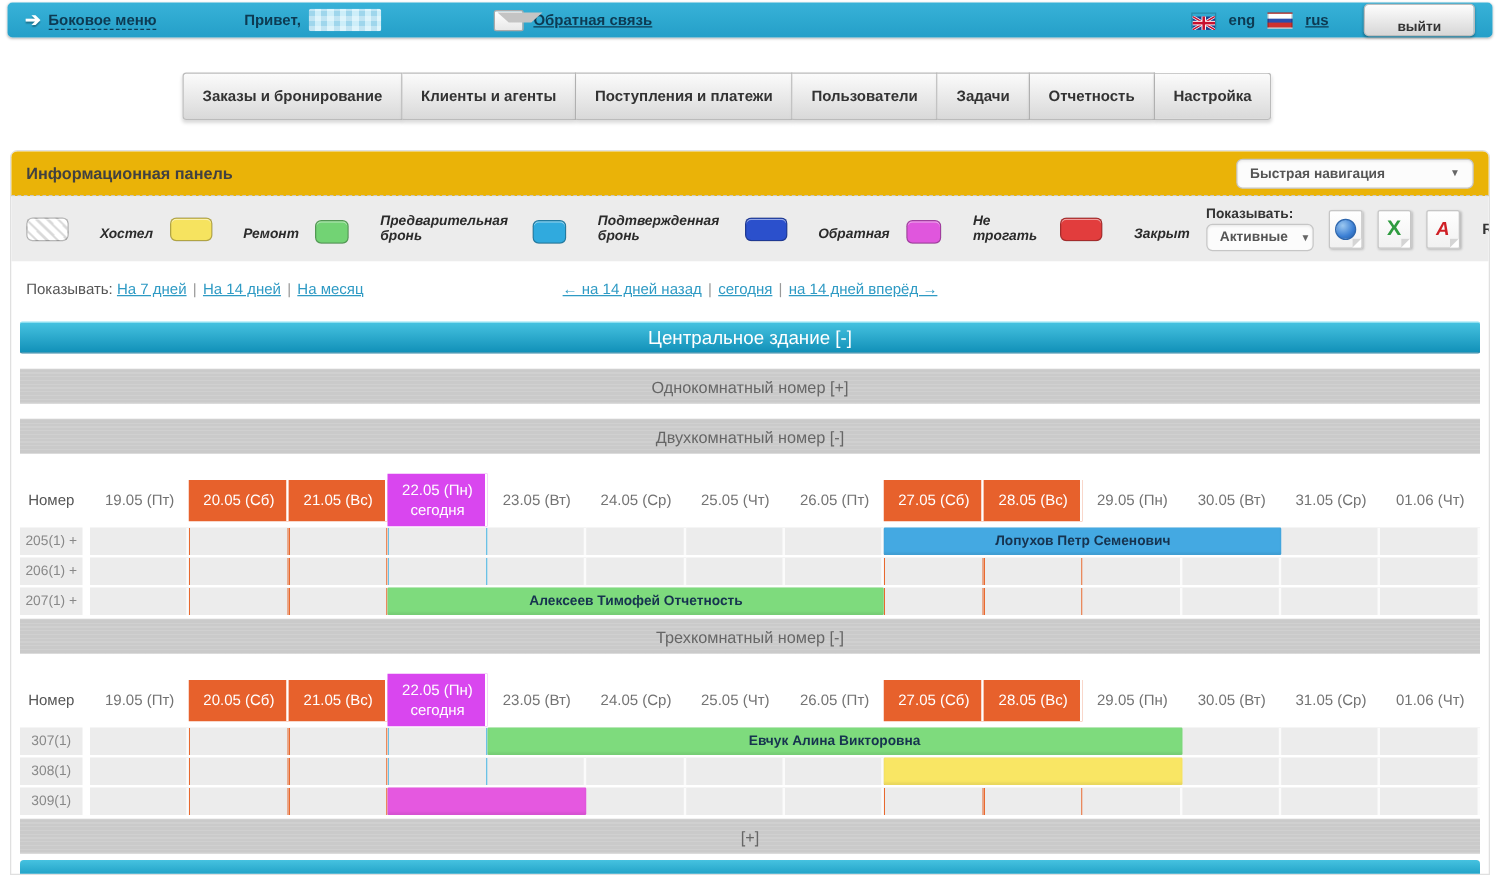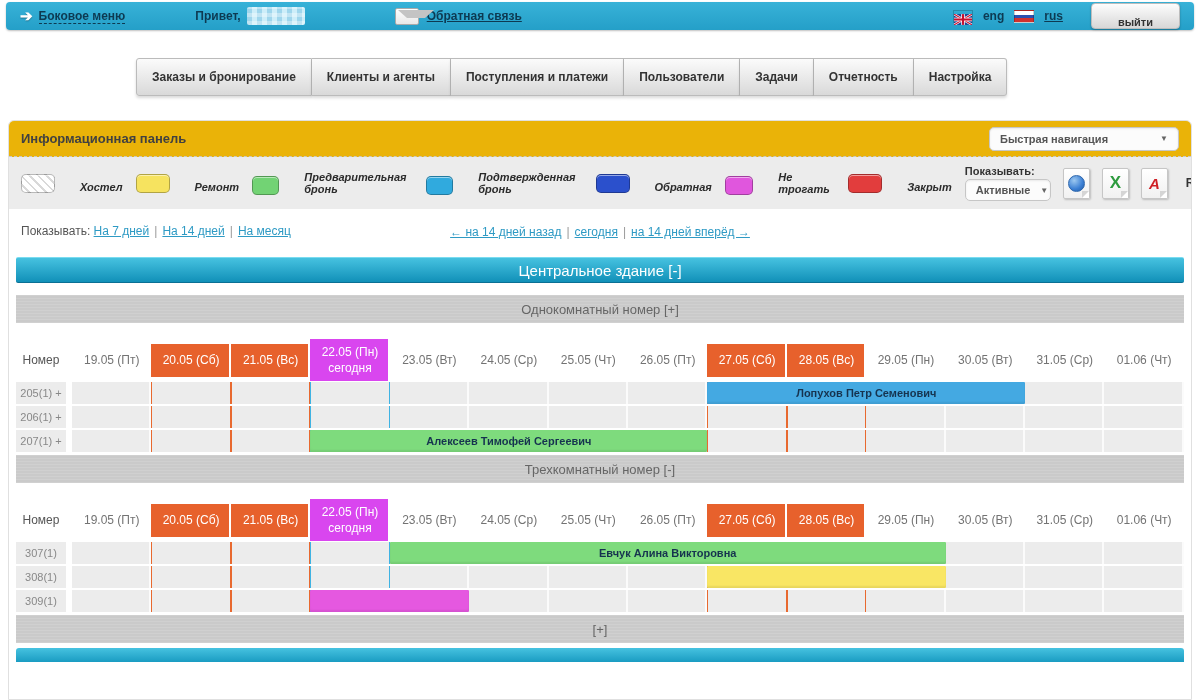--- a/index.html
+++ b/index.html
@@ -29,21 +29,21 @@
   .lang { font-size:12px; font-weight:bold; color:#0d3a52; }
   .logout-btn { margin-left:18px; height:25px; padding:12px 26px; border:1px solid #bdbdbd; border-radius:4px;
     background:linear-gradient(#fdfdfd,#d7d7d7); font-size:11px; font-weight:bold; color:#333;
     box-shadow:0 1px 2px rgba(0,0,0,.3); cursor:pointer; }
 
   
   .nav-row { margin:28px 0 0 136px; display:flex; }
   .tab { height:38px; display:flex; align-items:center; padding:0 15px;
     background:linear-gradient(#fbfbfb,#d9d9d9); border:1px solid #bbb; border-left:none;
     font-size:12px; font-weight:bold; color:#333; cursor:pointer; box-shadow:0 2px 3px rgba(0,0,0,.15); }
-  .tab:first-child { border-left:1px solid #bbb; border-radius:3px 0 0 3px; }
+  .tab:first-child { border-left:1px solid #bbb; border-radius:3px 0 0 3px;margin-left:10px; }
   .tab:last-child { border-radius:0 3px 3px 0; }
 
   
   .panel { margin:24px 8px 0; height:580px; border:1px solid #e0e0e0; border-radius:6px 6px 0 0;
     background:#fff; overflow:hidden; }
   .panel-header { height:36px; background:#eab308; border-bottom:1px dashed #c9c9c9;
     display:flex; align-items:center; padding:0 12px; }
   .panel-title { font-size:13px; font-weight:bold; color:#414141; }
   .select { display:flex; align-items:center; justify-content:space-between; background:#fcfcfc;
     border:1px solid #c6c6c6; border-radius:5px; font-size:11px; font-weight:bold; color:#555;
@@ -215,20 +215,21 @@
       <span>Показывать:</span>
       <span><a class="lnk">На 7 дней</a><span class="sep">|</span><a class="lnk">На 14 дней</a><span class="sep">|</span><a class="lnk">На месяц</a></span>
     </div>
     <div class="ctrl-right"><a class="lnk">← на 14 дней назад</a><span class="sep">|</span><a class="lnk">сегодня</a><span class="sep">|</span><a class="lnk">на 14 дней вперёд →</a></div>
   </div>
 
   <div class="sched">
     <div class="building-band">Центральное здание [-]</div>
     <div>
         <div class="band">Однокомнатный номер [+]</div>
+        <div class="band">Двухкомнатный номер [-]</div>
         <div class="gtable">
           <div class="thead">
             <div class="corner">Номер</div>
             <div class="cols">
               <div class="hcell">
                 <div>19.05 (Пт)</div>
               </div>
               <div class="hcell wk">
                 <div>20.05 (Сб)</div>
               </div>
@@ -320,21 +321,21 @@
               <div class="rcell"></div>
               <div class="rcell"></div>
               <div class="rcell"></div>
               <div class="rcell"></div>
               <div class="rcell wk"></div>
               <div class="rcell wk"></div>
               <div class="rcell"></div>
               <div class="rcell"></div>
               <div class="rcell"></div>
               <div class="rcell"></div>
-              <div class="bar" style="left: 21.4286%; width: 35.7143%; background: rgb(126, 219, 125);">Алексеев Тимофей Сергеевич</div>
+              <div class="bar" style="left: 21.4286%; width: 35.7143%; background: rgb(126, 219, 125);">Алексеев Тимофей Отчетность</div>
             </div>
           </div>
         </div>
         <div class="band">Трехкомнатный номер [-]</div>
         <div class="gtable">
           <div class="thead">
             <div class="corner">Номер</div>
             <div class="cols">
               <div class="hcell">
                 <div>19.05 (Пт)</div>

